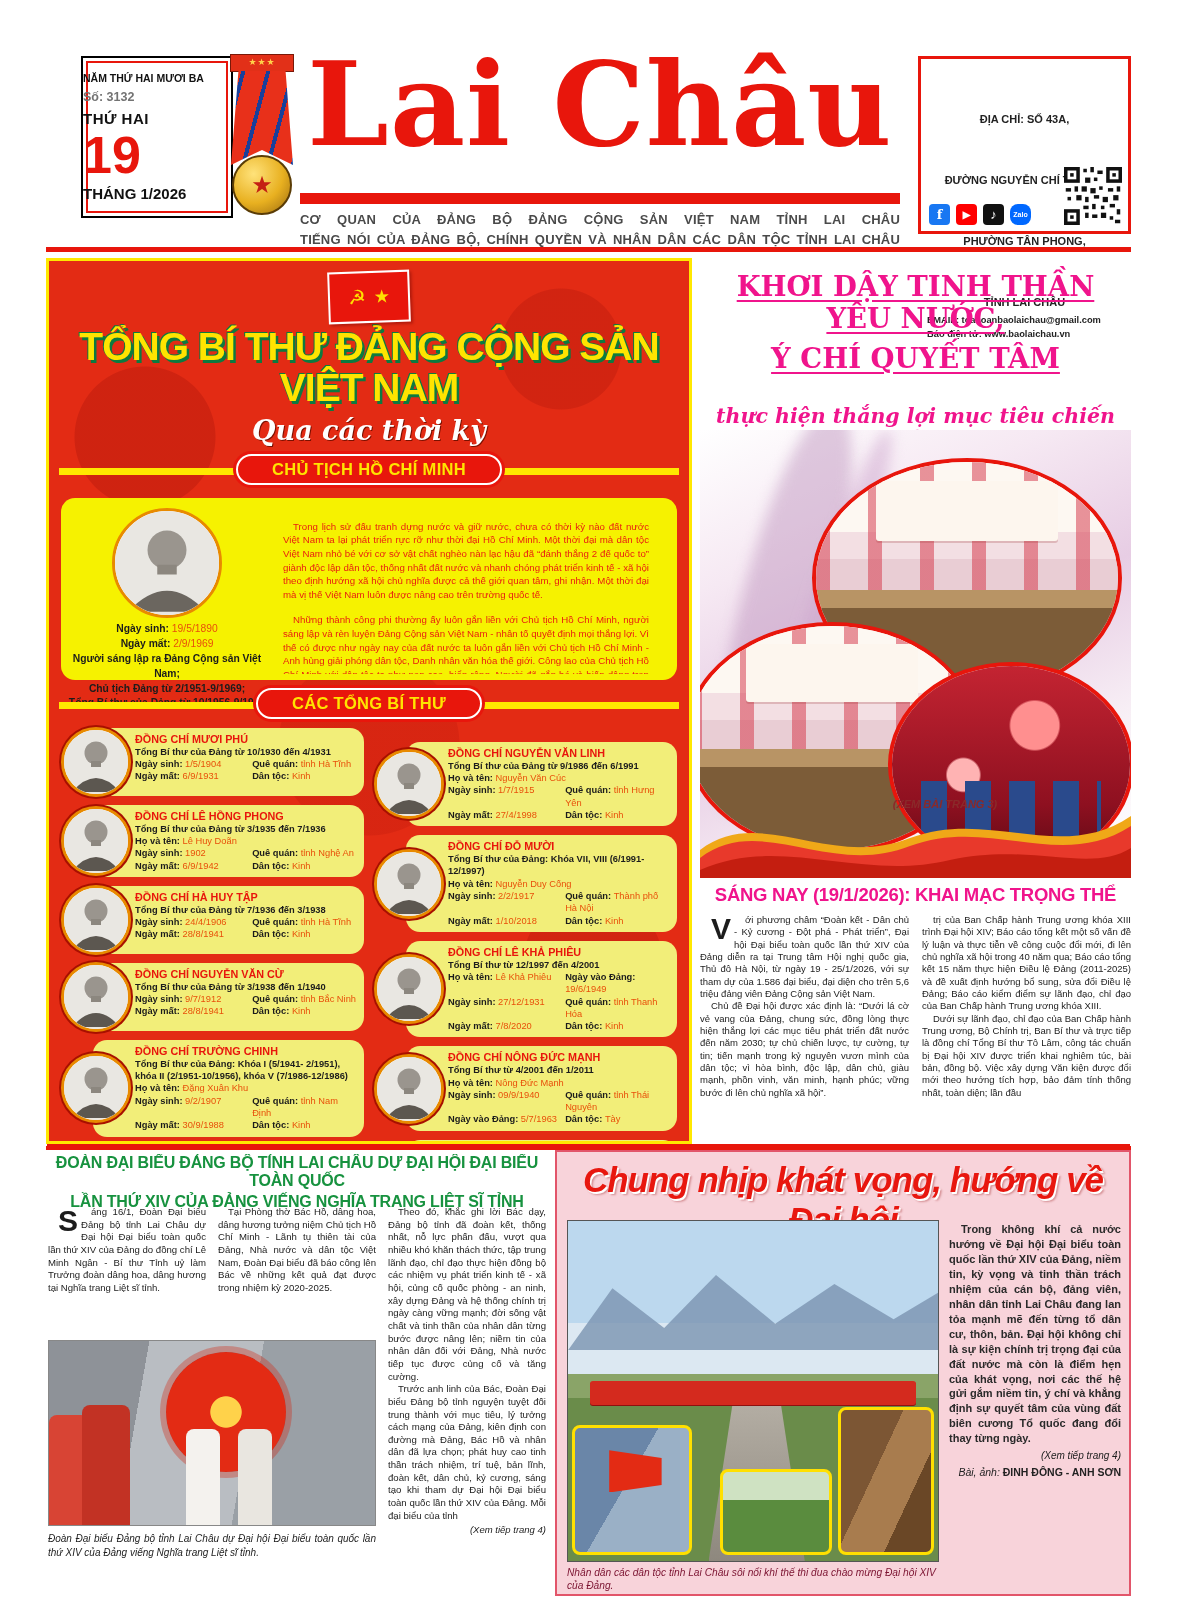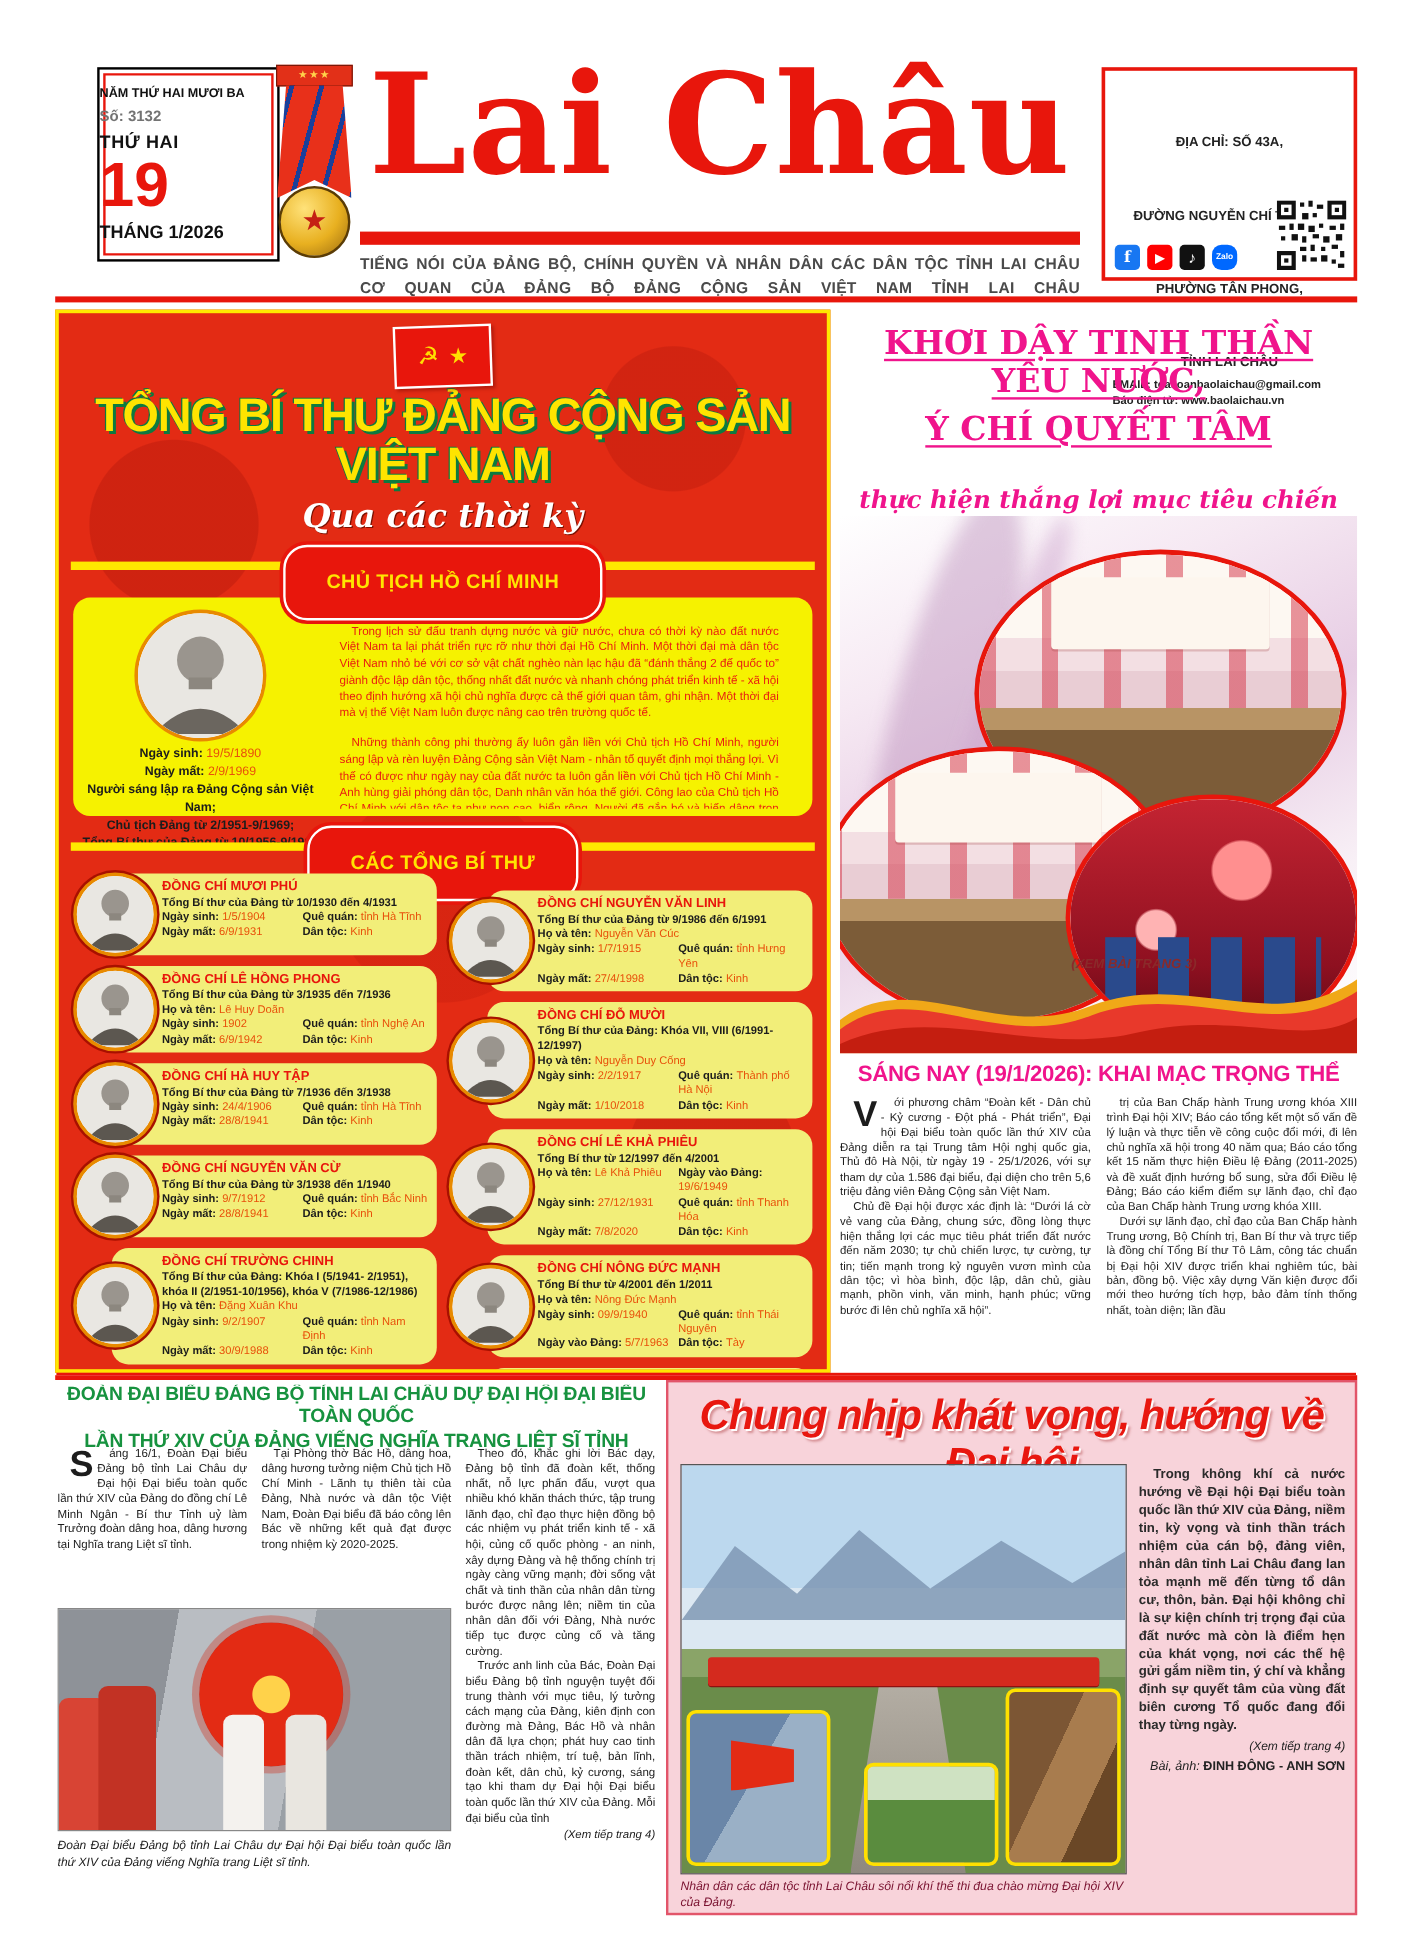--- a/index.html
+++ b/index.html
@@ -58,21 +58,21 @@
     box-shadow:2px 2px 3px rgba(100,0,0,.4);}
   .flag .hs{color:#ffe000;font-size:20px;line-height:1;}
   .flag .st{color:#ffe000;font-size:18px;line-height:1;}
   .lp-title{text-align:center;font-size:39px;font-weight:800;color:#ffe400;letter-spacing:-1px;
     text-shadow:2.5px 2.5px 0 #0c7a40,-1px -1px 0 #0c7a40;line-height:1.05;margin-top:2px;}
   .lp-sub{text-align:center;font-family:"DejaVu Serif",serif;font-style:italic;font-weight:bold;
     color:#fff;font-size:27px;margin-top:6px;text-shadow:1px 1px 0 #7a1000;}
   .band{position:relative;height:36px;margin-top:8px;text-align:center;}
   .band::before{content:"";position:absolute;left:10px;right:10px;top:14px;height:7px;background:#ffe800;}
   .pill{position:relative;display:inline-block;background:#e8160c;color:#ffe400;font-weight:bold;
-    font-size:16.5px;padding:20px 34px;border-radius:20px;border:2px solid #fff;
+    font-size:16.5px;padding:4px 34px;border-radius:20px;border:2px solid #fff;
     box-shadow:0 0 0 3px #e8160c;letter-spacing:.3px;}
   .hcm-box{margin:8px 12px 0;background:#f6f200;border-radius:14px;display:flex;
     padding:6px;box-sizing:border-box;height:182px;}
   .hcm-left{flex:0 0 200px;text-align:center;}
   .portrait{width:104px;height:104px;border-radius:50%;border:3px solid #e88a00;overflow:hidden;
     margin:4px auto 4px;background:#fff;}
   .hcm-info .iline{font-size:10.3px;line-height:1.45;text-align:center;}
   .hcm-body{flex:1;padding:4px 10px 0 4px;color:#e81e10;font-size:9.7px;line-height:1.4;
     text-align:justify;overflow:hidden;}
   .hcm-body p{margin:12px;text-indent:10px;}
@@ -211,22 +211,22 @@
     <div class="bar">★★★</div>
     <div class="ribbon"></div>
     <div class="disc">
         <span class="star">★</span>
       </div>
   </div>
 
   <div class="masthead">Lai Châu</div>
   <div class="masthead-bar"></div>
   <div class="org-lines">
+    <div>CƠ QUAN CỦA ĐẢNG BỘ ĐẢNG CỘNG SẢN VIỆT NAM TỈNH LAI CHÂU</div>
     <div>TIẾNG NÓI CỦA ĐẢNG BỘ, CHÍNH QUYỀN VÀ NHÂN DÂN CÁC DÂN TỘC TỈNH LAI CHÂU</div>
-    <div>CƠ QUAN CỦA ĐẢNG BỘ ĐẢNG CỘNG SẢN VIỆT NAM TỈNH LAI CHÂU</div>
   </div>
 
   <div class="contact-box">
     <div class="a">ĐỊA CHỈ: SỐ 43A,</div>
     <div class="a">ĐƯỜNG NGUYỄN CHÍ THANH,</div>
     <div class="a">PHƯỜNG TÂN PHONG,</div>
     <div class="a">TỈNH LAI CHÂU</div>
     <div class="e">EMAIL: toasoanbaolaichau@gmail.com</div>
     <div class="e">Báo điện tử: www.baolaichau.vn</div>
     <div class="contact-row">

